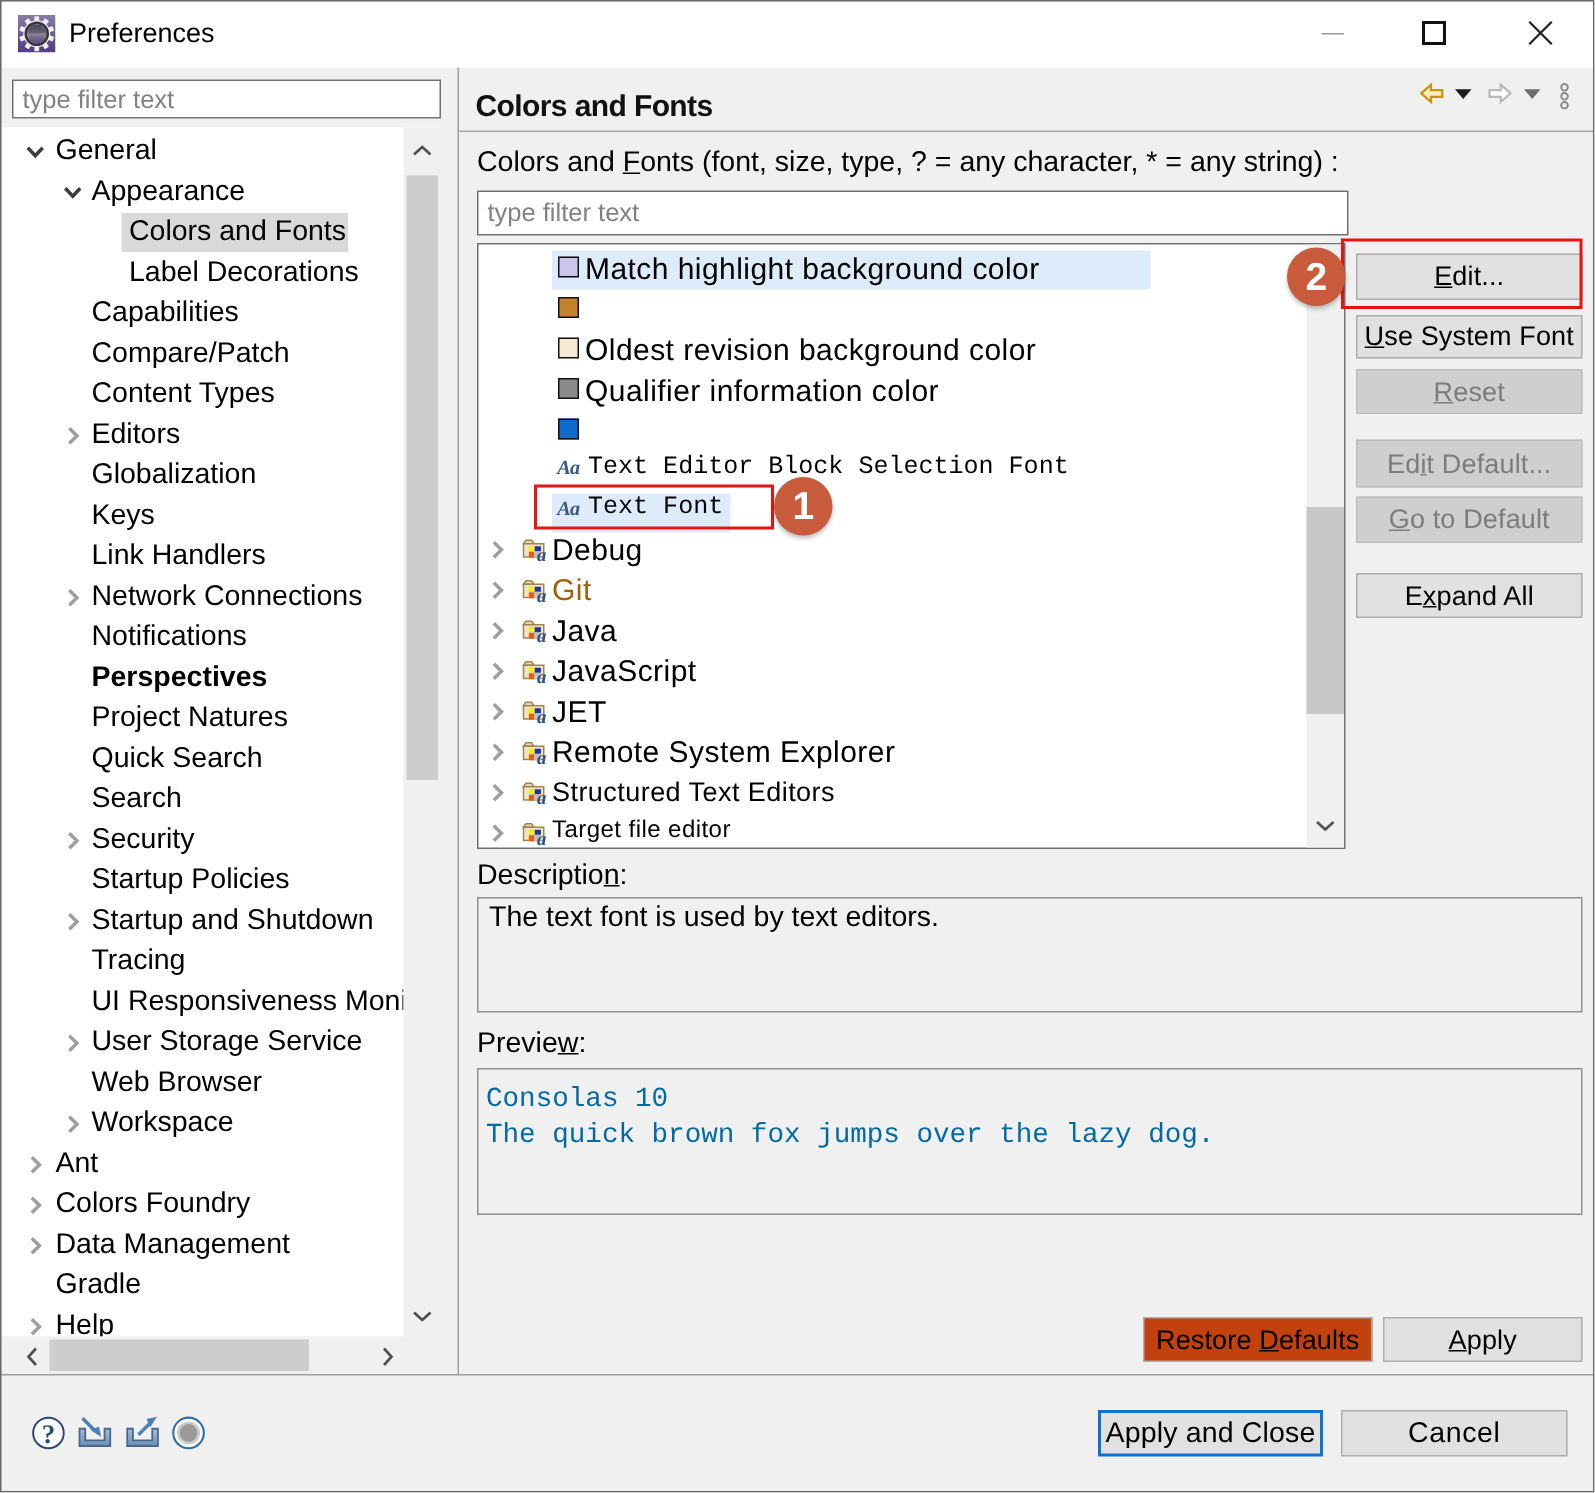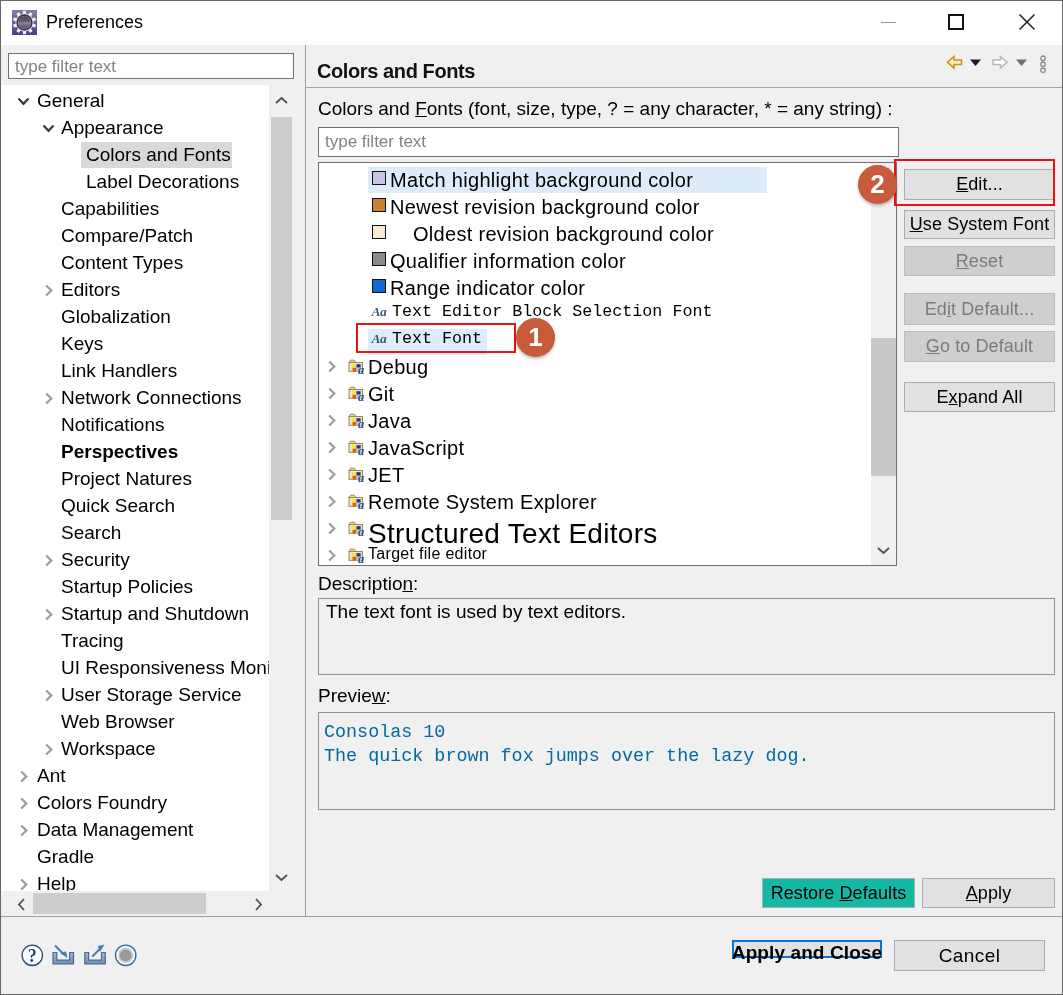--- a/index.html
+++ b/index.html
@@ -154,27 +154,25 @@
 </svg>
 <div class="abs" style="left:318px;top:98px;font-size:19px;color:#000;">Colors and <span style="text-decoration:underline">F</span>onts (font, size, type, ? = any character, * = any string) :</div>
 <div class="abs" style="left:318px;top:127px;width:581px;height:30px;background:#fff;border:1px solid #707070;box-sizing:border-box;"></div>
 <div class="abs" style="left:325px;top:132px;font-size:17px;color:#828282;">type filter text</div>
 <div class="abs" style="left:318px;top:162px;width:579px;height:404px;background:#fff;border:1px solid #707070;box-sizing:border-box;"></div>
 <div class="abs" style="left:319px;top:163px;width:577px;height:402px;overflow:hidden;">
 <div class="abs" style="left:49px;top:4.0px;width:399px;height:26px;background:#ddebfb;"></div>
 <div class="abs" style="left:53px;top:8.0px;width:14px;height:14px;background:#cbc5ec;border:1.5px solid #111;box-sizing:border-box;"></div>
 <div class="abs" style="left:71px;top:5.5px;font-size:20px;letter-spacing:0.3px;color:#000;white-space:pre;">Match highlight background color</div>
 <div class="abs" style="left:53px;top:35.0px;width:14px;height:14px;background:#c5832f;border:1.5px solid #111;box-sizing:border-box;"></div>
-<div class="abs" style="left:71px;top:32.5px;font-size:20px;letter-spacing:0.3px;color:#000;white-space:pre;">Newest revision background color</div>
 <div class="abs" style="left:53px;top:62.0px;width:14px;height:14px;background:#f7e9d4;border:1.5px solid #111;box-sizing:border-box;"></div>
-<div class="abs" style="left:71px;top:59.5px;font-size:20px;letter-spacing:0.3px;color:#000;white-space:pre;margin-left:23px;">Oldest revision background color</div>
+<div class="abs" style="left:71px;top:59.5px;font-size:20px;letter-spacing:0.3px;color:#000;white-space:pre;">Oldest revision background color</div>
 <div class="abs" style="left:53px;top:89.0px;width:14px;height:14px;background:#8a8a8a;border:1.5px solid #111;box-sizing:border-box;"></div>
 <div class="abs" style="left:71px;top:86.5px;font-size:20px;letter-spacing:0.3px;color:#000;white-space:pre;">Qualifier information color</div>
 <div class="abs" style="left:53px;top:116.0px;width:14px;height:14px;background:#0d6bcd;border:1.5px solid #111;box-sizing:border-box;"></div>
-<div class="abs" style="left:71px;top:113.5px;font-size:20px;letter-spacing:0.3px;color:#000;white-space:pre;">Range indicator color</div>
 <div class="abs" style="left:52.5px;top:140.5px;font-family:'Liberation Serif',serif;font-style:italic;font-weight:bold;font-size:13.5px;color:#39597f;letter-spacing:-0.5px;">Aa</div>
 <div class="abs" style="left:73px;top:138.5px;font-family:'Liberation Mono',monospace;font-size:16.7px;color:#000;white-space:pre;">Text Editor Block Selection Font</div>
 <div class="abs" style="left:49px;top:166.0px;width:119px;height:26px;background:#ddebfb;"></div>
 <div class="abs" style="left:52.5px;top:167.5px;font-family:'Liberation Serif',serif;font-style:italic;font-weight:bold;font-size:13.5px;color:#39597f;letter-spacing:-0.5px;">Aa</div>
 <div class="abs" style="left:73px;top:165.5px;font-family:'Liberation Mono',monospace;font-size:16.7px;color:#000;white-space:pre;">Text Font</div>
 <div class="abs" style="left:5px;top:196px;"><svg width="15" height="14" viewBox="0 0 15 14">
         <path d="M5.2 2.5 L10.3 7.5 L5.2 12.5" fill="none" stroke="#9e9e9e" stroke-width="2.3"></path>
       </svg></div>
 <div class="abs" style="left:29px;top:195px;"><svg width="18" height="17" viewBox="0 0 18 17">
 <path d="M1 4.5 L2.6 2.2 L6.4 2.2 L8 4.5 Z" fill="#e6d9ae" stroke="#a08550" stroke-width="1"></path>
@@ -191,21 +189,21 @@
       </svg></div>
 <div class="abs" style="left:29px;top:222px;"><svg width="18" height="17" viewBox="0 0 18 17">
 <path d="M1 4.5 L2.6 2.2 L6.4 2.2 L8 4.5 Z" fill="#e6d9ae" stroke="#a08550" stroke-width="1"></path>
 <rect x="1" y="4.5" width="13.5" height="8.8" fill="#efe5c4" stroke="#a08550" stroke-width="1"></rect>
 <rect x="4.6" y="6.2" width="8" height="7.6" fill="#bfbfbf"></rect>
 <rect x="4.6" y="6.2" width="3.4" height="3.2" fill="#f8ef0b"></rect>
 <rect x="8.6" y="6.2" width="4" height="3.2" fill="#22339b"></rect>
 <rect x="4.6" y="10" width="3.4" height="3.8" fill="#ea5b0c"></rect>
 <text x="10" y="16.2" font-family="Liberation Serif" font-style="italic" font-weight="bold" font-size="12.5" fill="#2c4f8a">a</text>
 </svg></div>
-<div class="abs" style="left:49px;top:220px;font-size:20px;letter-spacing:0.3px;color:#000000;white-space:pre;">Git</div>
+<div class="abs" style="left:49px;top:220px;font-size:20px;letter-spacing:0.3px;color:#a16207;white-space:pre;">Git</div>
 <div class="abs" style="left:5px;top:250px;"><svg width="15" height="14" viewBox="0 0 15 14">
         <path d="M5.2 2.5 L10.3 7.5 L5.2 12.5" fill="none" stroke="#9e9e9e" stroke-width="2.3"></path>
       </svg></div>
 <div class="abs" style="left:29px;top:249px;"><svg width="18" height="17" viewBox="0 0 18 17">
 <path d="M1 4.5 L2.6 2.2 L6.4 2.2 L8 4.5 Z" fill="#e6d9ae" stroke="#a08550" stroke-width="1"></path>
 <rect x="1" y="4.5" width="13.5" height="8.8" fill="#efe5c4" stroke="#a08550" stroke-width="1"></rect>
 <rect x="4.6" y="6.2" width="8" height="7.6" fill="#bfbfbf"></rect>
 <rect x="4.6" y="6.2" width="3.4" height="3.2" fill="#f8ef0b"></rect>
 <rect x="8.6" y="6.2" width="4" height="3.2" fill="#22339b"></rect>
 <rect x="4.6" y="10" width="3.4" height="3.8" fill="#ea5b0c"></rect>
@@ -256,21 +254,21 @@
       </svg></div>
 <div class="abs" style="left:29px;top:357px;"><svg width="18" height="17" viewBox="0 0 18 17">
 <path d="M1 4.5 L2.6 2.2 L6.4 2.2 L8 4.5 Z" fill="#e6d9ae" stroke="#a08550" stroke-width="1"></path>
 <rect x="1" y="4.5" width="13.5" height="8.8" fill="#efe5c4" stroke="#a08550" stroke-width="1"></rect>
 <rect x="4.6" y="6.2" width="8" height="7.6" fill="#bfbfbf"></rect>
 <rect x="4.6" y="6.2" width="3.4" height="3.2" fill="#f8ef0b"></rect>
 <rect x="8.6" y="6.2" width="4" height="3.2" fill="#22339b"></rect>
 <rect x="4.6" y="10" width="3.4" height="3.8" fill="#ea5b0c"></rect>
 <text x="10" y="16.2" font-family="Liberation Serif" font-style="italic" font-weight="bold" font-size="12.5" fill="#2c4f8a">a</text>
 </svg></div>
-<div class="abs" style="left:49px;top:355px;font-size:28px;letter-spacing:0.3px;color:#000;white-space:pre;">Structured Text Editors</div>
+<div class="abs" style="left:49px;top:355px;font-size:18px;letter-spacing:0.3px;color:#000;white-space:pre;">Structured Text Editors</div>
 <div class="abs" style="left:5px;top:385px;"><svg width="15" height="14" viewBox="0 0 15 14">
         <path d="M5.2 2.5 L10.3 7.5 L5.2 12.5" fill="none" stroke="#9e9e9e" stroke-width="2.3"></path>
       </svg></div>
 <div class="abs" style="left:29px;top:384px;"><svg width="18" height="17" viewBox="0 0 18 17">
 <path d="M1 4.5 L2.6 2.2 L6.4 2.2 L8 4.5 Z" fill="#e6d9ae" stroke="#a08550" stroke-width="1"></path>
 <rect x="1" y="4.5" width="13.5" height="8.8" fill="#efe5c4" stroke="#a08550" stroke-width="1"></rect>
 <rect x="4.6" y="6.2" width="8" height="7.6" fill="#bfbfbf"></rect>
 <rect x="4.6" y="6.2" width="3.4" height="3.2" fill="#f8ef0b"></rect>
 <rect x="8.6" y="6.2" width="4" height="3.2" fill="#22339b"></rect>
 <rect x="4.6" y="10" width="3.4" height="3.8" fill="#ea5b0c"></rect>
@@ -289,26 +287,26 @@
 <div class="abs" style="left:318px;top:685px;font-size:19px;color:#000;">Previe<span style="text-decoration:underline">w</span>:</div>
 <div class="abs" style="left:318px;top:712px;width:737px;height:98px;background:#f0f0f0;border:1px solid #909090;box-sizing:border-box;"></div>
 <div class="abs" style="left:324px;top:721px;font-family:'Liberation Mono',monospace;font-size:18.4px;line-height:23.6px;color:#0369a1;white-space:pre;">Consolas 10
 The quick brown fox jumps over the lazy dog.</div>
 <div class="abs" style="left:904px;top:169px;width:151px;height:31px;background:#e1e1e1;border:1px solid #adadad;box-sizing:border-box;display:flex;align-items:center;justify-content:center;font-size:18px;letter-spacing:0.1px;color:#000;"><u>E</u>dit...</div>
 <div class="abs" style="left:904px;top:210px;width:151px;height:29px;background:#e1e1e1;border:1px solid #adadad;box-sizing:border-box;display:flex;align-items:center;justify-content:center;font-size:18px;letter-spacing:0.1px;color:#000;"><u>U</u>se System Font</div>
 <div class="abs" style="left:904px;top:246px;width:151px;height:30px;background:#cfcfcf;border:1px solid #bdbdbd;box-sizing:border-box;display:flex;align-items:center;justify-content:center;font-size:18px;letter-spacing:0.1px;color:#7c7c7c;"><u>R</u>eset</div>
 <div class="abs" style="left:904px;top:293px;width:151px;height:32px;background:#cfcfcf;border:1px solid #bdbdbd;box-sizing:border-box;display:flex;align-items:center;justify-content:center;font-size:18px;letter-spacing:0.1px;color:#7c7c7c;">Ed<u>i</u>t Default...</div>
 <div class="abs" style="left:904px;top:331px;width:151px;height:31px;background:#cfcfcf;border:1px solid #bdbdbd;box-sizing:border-box;display:flex;align-items:center;justify-content:center;font-size:18px;letter-spacing:0.1px;color:#7c7c7c;"><u>G</u>o to Default</div>
 <div class="abs" style="left:904px;top:382px;width:151px;height:30px;background:#e1e1e1;border:1px solid #adadad;box-sizing:border-box;display:flex;align-items:center;justify-content:center;font-size:18px;letter-spacing:0.1px;color:#000;">E<u>x</u>pand All</div>
-<div class="abs" style="left:762px;top:878px;width:153px;height:30px;background:#14b8a6;border:1px solid #adadad;box-sizing:border-box;display:flex;align-items:center;justify-content:center;font-size:18px;letter-spacing:0.1px;color:#000;">
+<div class="abs" style="left:762px;top:878px;width:153px;height:30px;background:#c2410c;border:1px solid #adadad;box-sizing:border-box;display:flex;align-items:center;justify-content:center;font-size:18px;letter-spacing:0.1px;color:#000;">
     <span style="white-space:pre">Restore <u>D</u>efaults</span>
   </div>
 <div class="abs" style="left:922px;top:878px;width:133px;height:30px;background:#e1e1e1;border:1px solid #adadad;box-sizing:border-box;display:flex;align-items:center;justify-content:center;font-size:18px;letter-spacing:0.1px;color:#000;"><u>A</u>pply</div>
 <div class="abs" style="left:0px;top:916px;width:1063px;height:1px;background:#9d9d9d;"></div>
-<div class="abs" style="left:732px;top:940px;width:150px;height:18px;background:#e1e1e1;border:1px solid #adadad;box-sizing:border-box;display:flex;justify-content:center;font-size:18px;letter-spacing:0.1px;color:#000;border:2px solid #0f72d4;font-size:19px;font-weight:bold;">
+<div class="abs" style="left:732px;top:940px;width:150px;height:31px;background:#e1e1e1;border:1px solid #adadad;box-sizing:border-box;display:flex;align-items:center;justify-content:center;font-size:18px;letter-spacing:0.1px;color:#000;border:2px solid #0f72d4;font-size:19px;">
     <span style="white-space:pre">Apply and Close</span>
   </div>
 <div class="abs" style="left:894px;top:940px;width:151px;height:31px;background:#e1e1e1;border:1px solid #adadad;box-sizing:border-box;display:flex;align-items:center;justify-content:center;font-size:18px;letter-spacing:0.1px;color:#000;font-size:19px;letter-spacing:0.4px;">Cancel</div>
 <svg class="abs" style="left:20px;top:943px" width="118" height="26" viewBox="0 0 118 26">
 <defs>
       <linearGradient id="trayg" x1="0" y1="0" x2="0" y2="1">
 <stop offset="0" stop-color="#a8bcd8"></stop>
         <stop offset="1" stop-color="#6e8cb5"></stop>
       </linearGradient>
     </defs>

